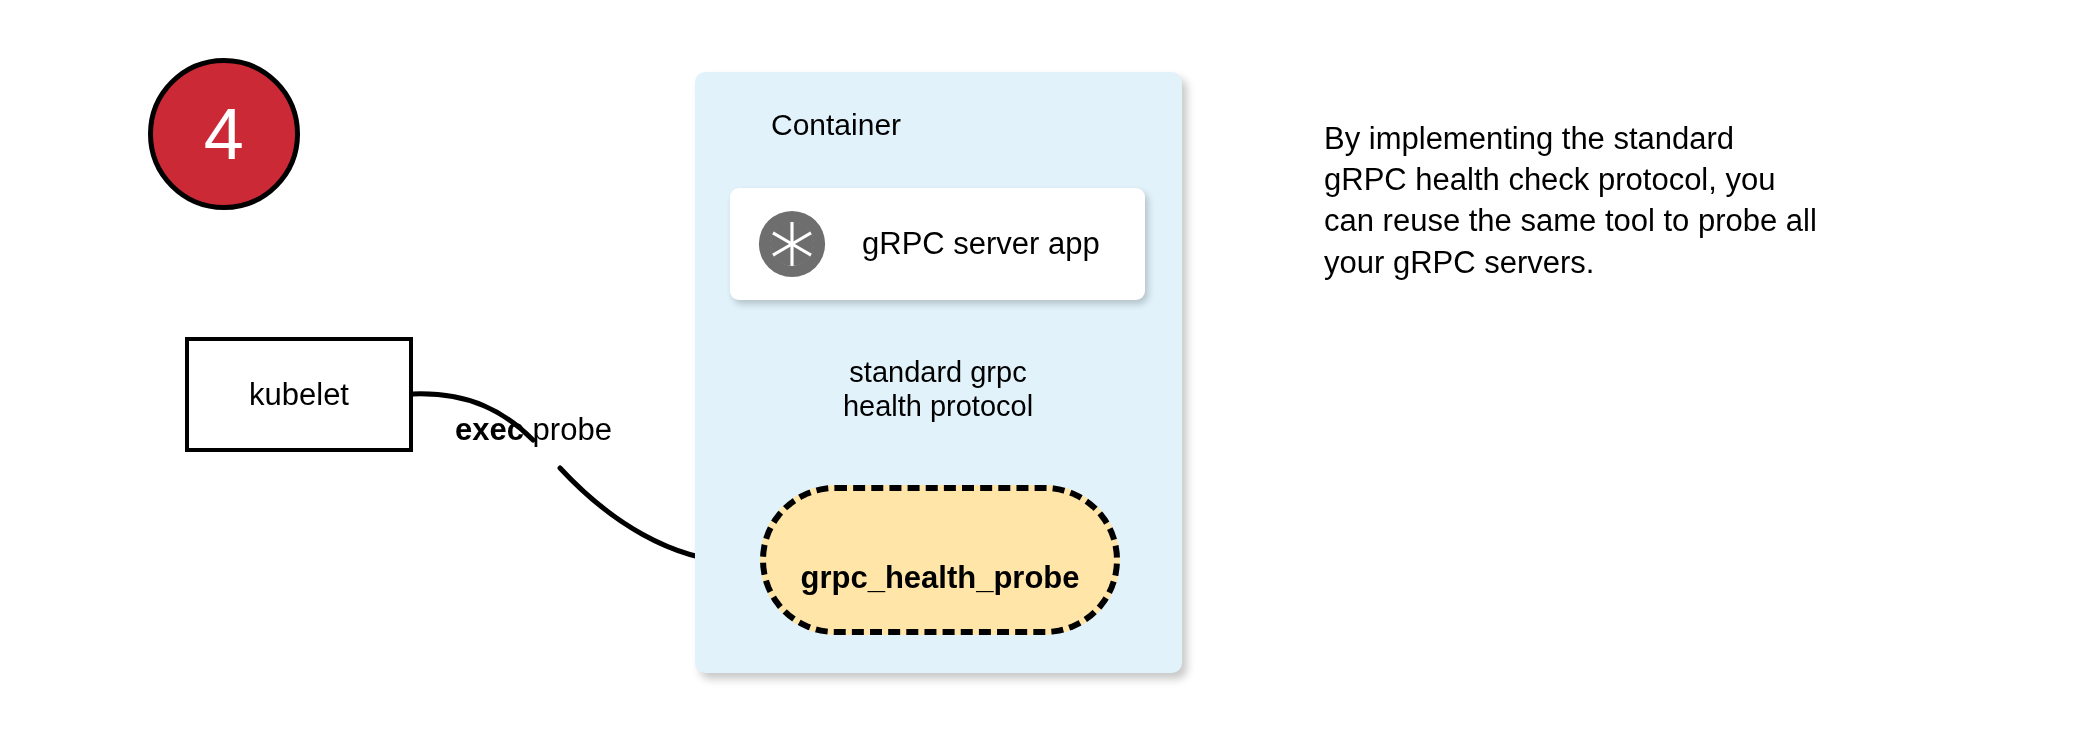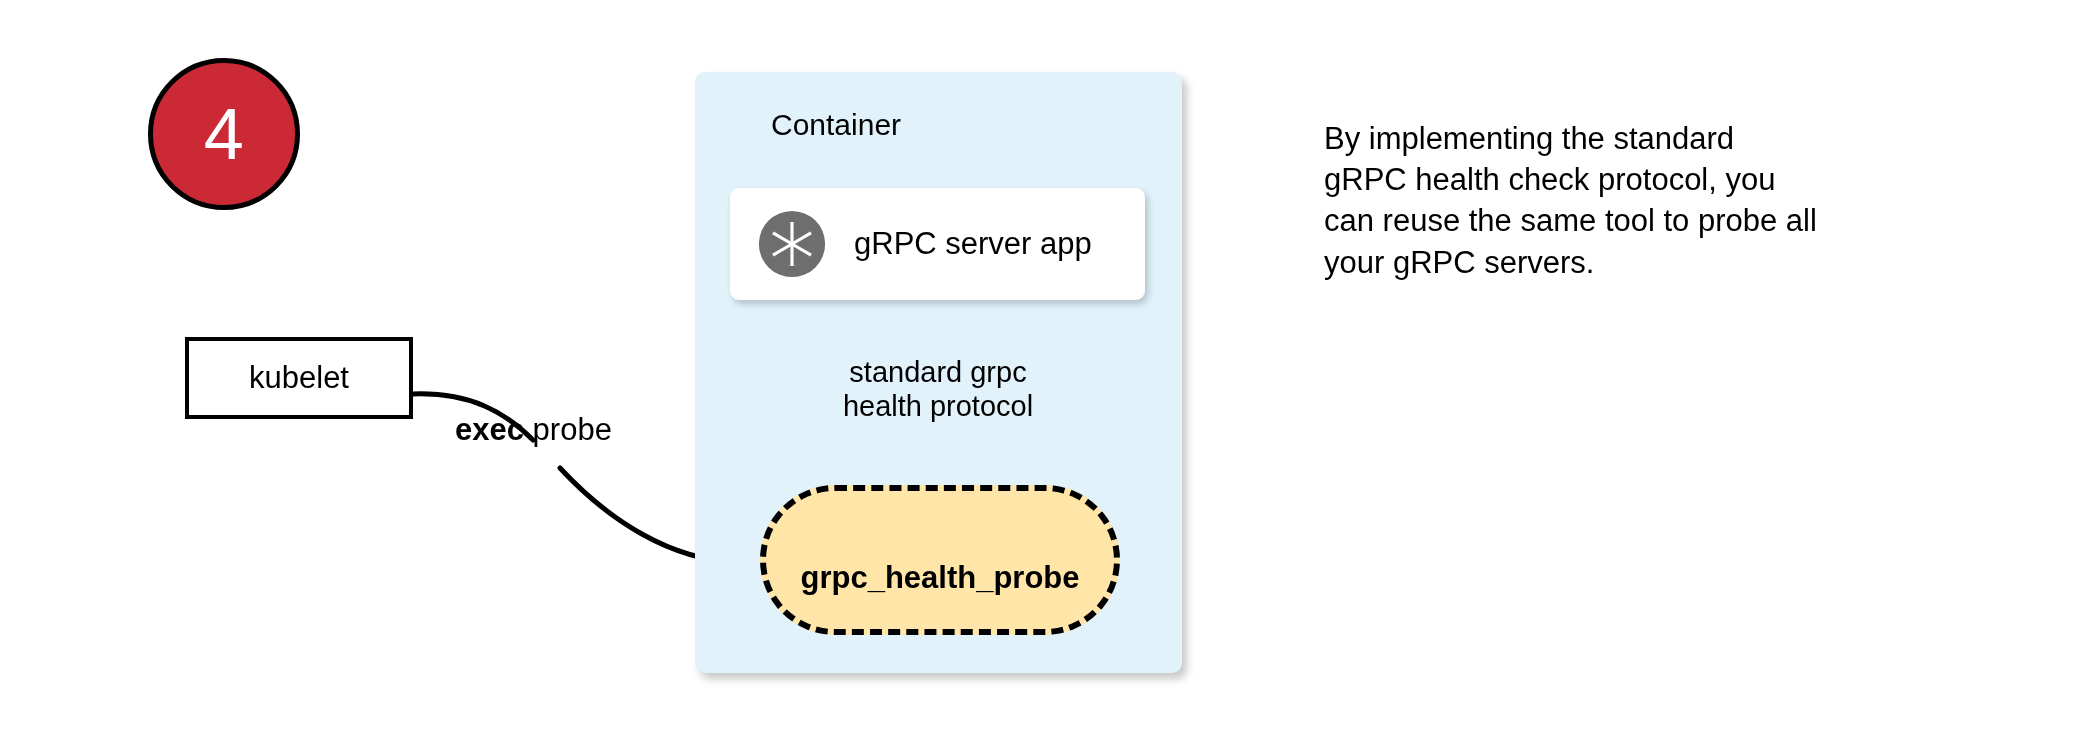--- a/index.html
+++ b/index.html
@@ -45,21 +45,21 @@
     font-weight: 400;
     letter-spacing: 0.5px;
   }
 
   
   .kubelet-box {
     position: absolute;
     left: 185px;
     top: 337px;
     width: 228px;
-    height: 82px;
+    height: 115px;
     background: #ffffff;
     border: 4px solid #000000;
     box-sizing: border-box;
     display: flex;
     align-items: center;
     justify-content: center;
   }
   .kubelet-label {
     font-size: 31px;
     color: #000000;
@@ -103,20 +103,21 @@
     top: 188px;
     width: 415px;
     height: 112px;
     background: #ffffff;
     border-radius: 9px;
     box-shadow: 3px 4px 7px rgba(0,0,0,0.20);
     display: flex;
     align-items: center;
     padding-left: 26px;
     box-sizing: border-box;
+    gap: 8px;
   }
   .aperture-icon {
     width: 72px;
     height: 72px;
     flex: 0 0 auto;
   }
   .server-label {
     font-size: 31px;
     margin-left: 26px;
     color: #000000;

